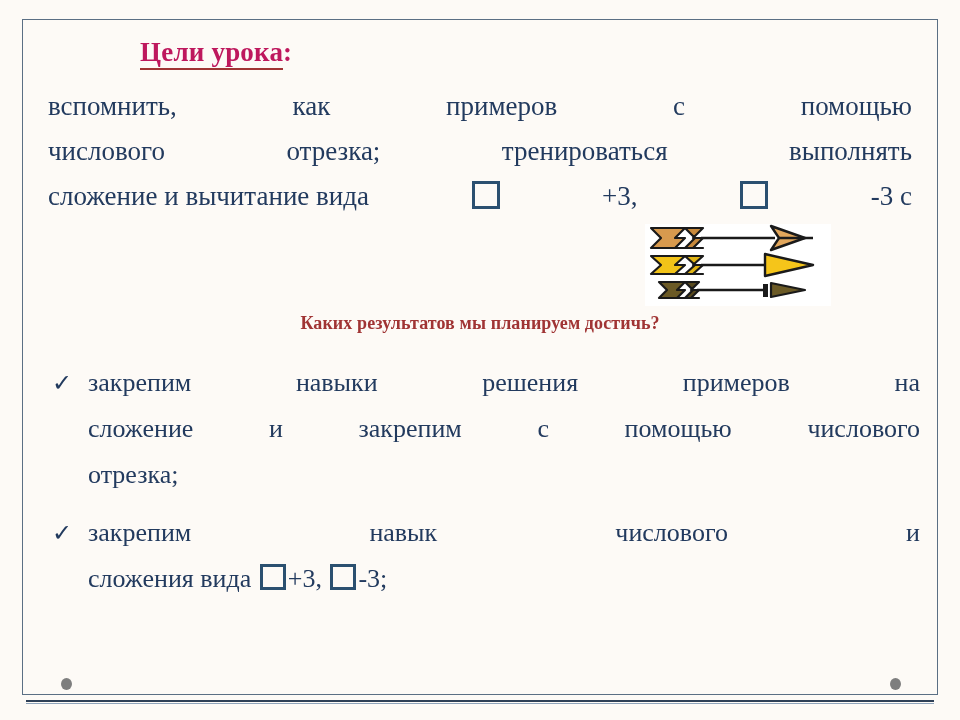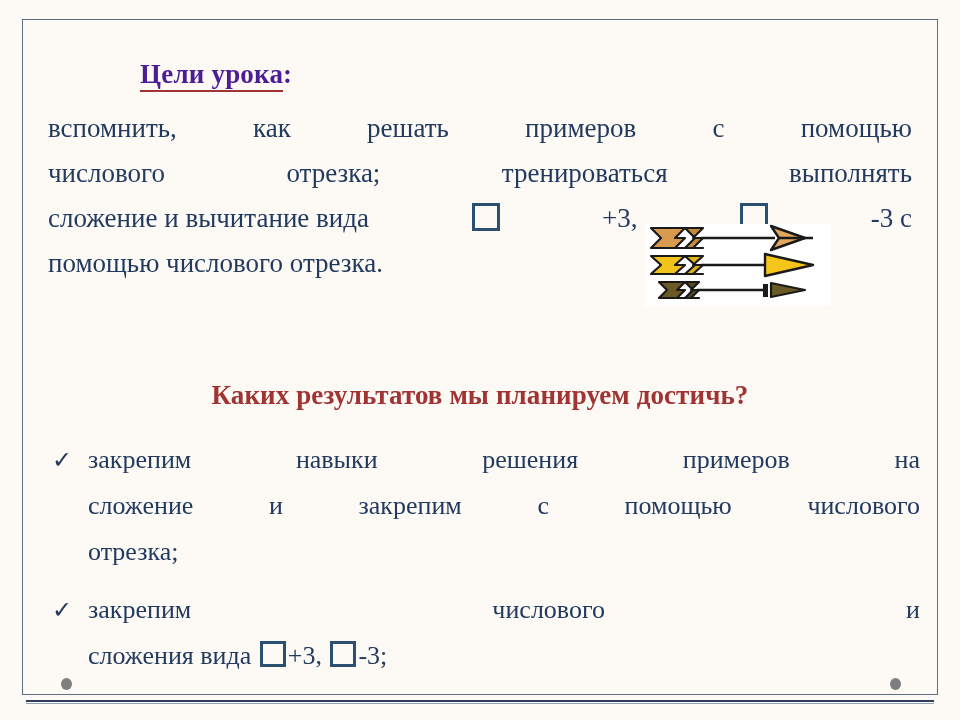--- a/index.html
+++ b/index.html
@@ -76,23 +76,22 @@
   
   .title-row {
     text-align: left;
     padding-left: 100px;
     margin-top: 6px;
   }
   .title {
     display: inline-block;
     font-weight: bold;
     font-size: 27px;
-    color: #4c1d95;
+    color: #be185d;
     letter-spacing: 0.2px;
-    margin-top: 22px;
   }
   .title .u {
     border-bottom: 2.5px solid #a03434;
     padding-bottom: 1px;
   }
 
   
   .para {
     color: #223a5e;
     font-size: 27px;
@@ -136,21 +135,21 @@
     top: 224px;
     width: 186px;
     height: 82px;
     background: #ffffff;
   }
 
   
   .heading {
     color: #a03434;
     font-weight: bold;
-    font-size: 27px;
+    font-size: 18px;
     text-align: center;
     margin-top: 94px;
     letter-spacing: 0.1px;
   }
 
   
   .bullets {
     margin-top: 26px;
   }
   .bullet {
@@ -191,42 +190,40 @@
 
     <div class="title-row">
       <span class="title"><span class="u">Цели урока</span><span>:</span></span>
     </div>
 
     <div class="para">
 
       <span class="ln just">
         <span>вспомнить,</span>
         <span>как</span>
-        <span>решать</span>
         <span>примеров</span>
         <span>с</span>
         <span>помощью</span>
       </span>
 
       <span class="ln just">
         <span>числового</span>
         <span>отрезка;</span>
         <span>тренироваться</span>
         <span>выполнять</span>
       </span>
 
       <span class="ln just">
         <span>сложение и вычитание вида</span>
         <span><span class="box"></span></span>
         <span>+3,</span>
         <span><span class="box"></span></span>
         <span>-3  с</span>
       </span>
 
-      <span class="ln">помощью числового отрезка.</span>
     </div>
 
     <div class="heading">Каких результатов мы планируем достичь?</div>
 
     <div class="bullets">
 
       <div class="bullet">
         <span class="check">✓</span>
 
         <span class="ln just">
@@ -247,20 +244,21 @@
         </span>
 
         <span class="ln">отрезка;</span>
       </div>
 
       <div class="bullet">
         <span class="check">✓</span>
 
         <span class="ln just">
           <span>закрепим</span>
+          <span>навык</span>
           <span>числового</span>
           <span>и</span>
         </span>
 
         <span class="ln">
           <span>сложения вида</span>
           <span class="box sm"></span><span>+3,</span>
           <span class="box sm"></span><span>-3;</span>
         </span>
       </div>

